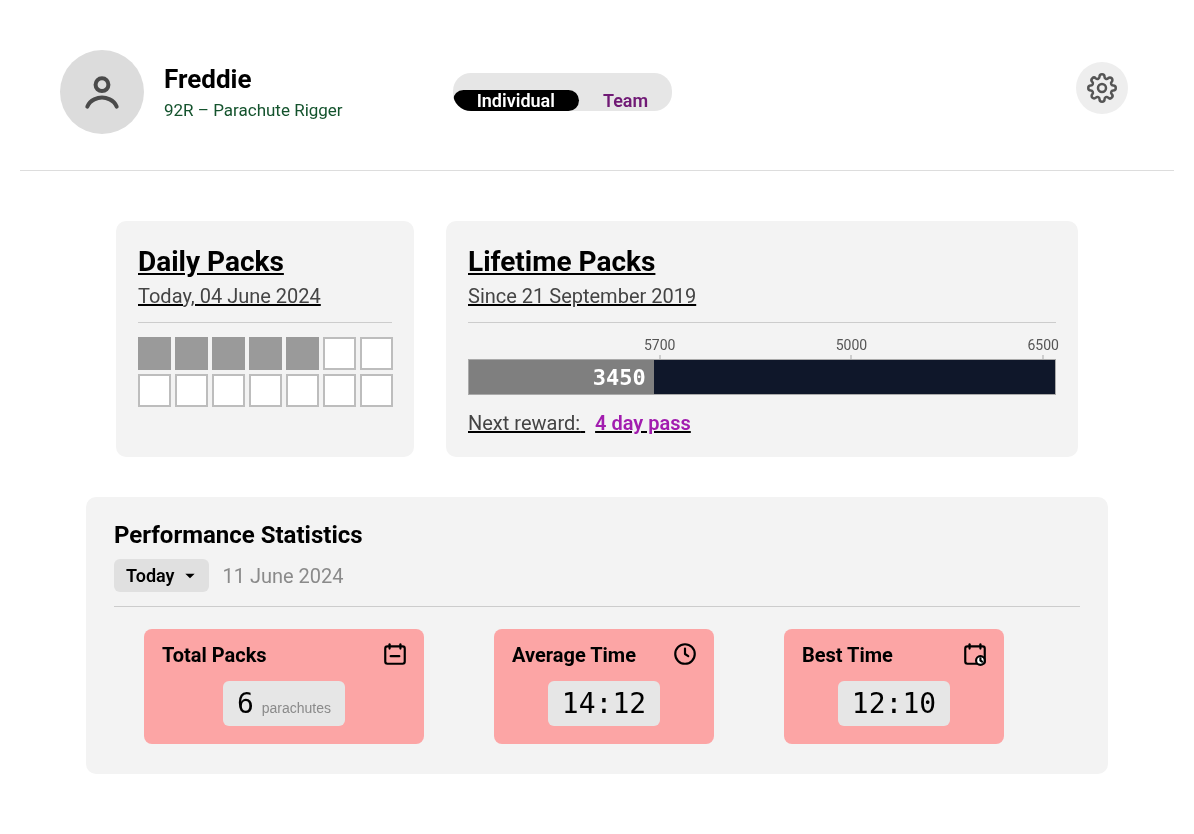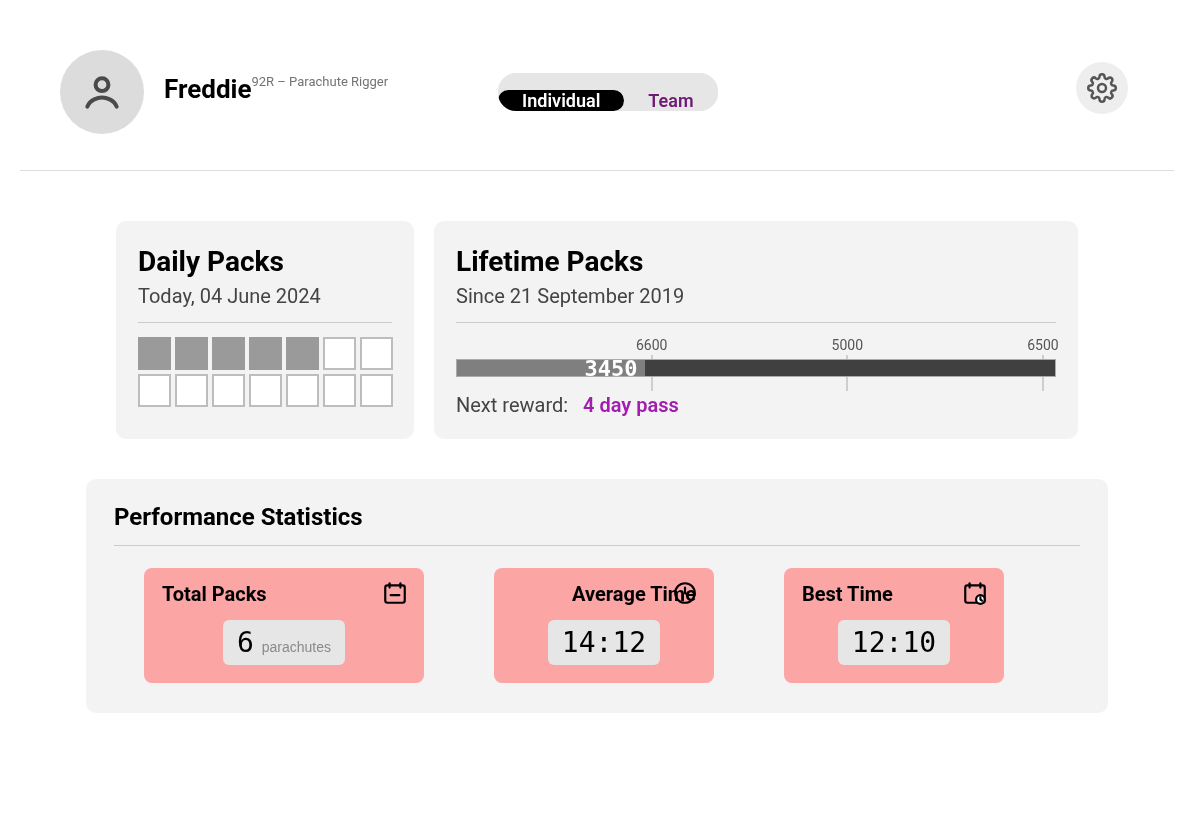--- a/index.html
+++ b/index.html
@@ -28,30 +28,30 @@
     height: 84px;
     border-radius: 50%;
     background: #dcdcdc;
     display: flex;
     align-items: center;
     justify-content: center;
     margin-left: 40px;
     margin-right: 20px;
   }
   .avatar svg { display: block; }
-  .user-meta { display: flex; }
+  .user-meta { display: flex; flex-direction: column; }
   .user-name {
     font-size: 26px;
     font-weight: 700;
     line-height: 1.2;
     margin-bottom: 4px;
   }
   .user-role {
-    font-size: 13px;
-    color: #737373;
+    font-size: 17px;
+    color: #14532d;
   }
   .segmented {
     margin-left: 110px;
     display: flex;
     background: #e6e6e6;
     border-radius: 18px;
     height: 38px;
     overflow: hidden;
     align-items: flex-end;
   }
@@ -79,23 +79,24 @@
     background: #eee;
     display: flex;
     align-items: center;
     justify-content: center;
     cursor: pointer;
   }
 
   
   .cards-row {
     display: flex;
-    gap: 20px;
+    gap: 32px;
     margin: 50px 0 0 0;
     padding: 0 96px;
+    text-decoration: underline;
   }
   .card {
     background: #f3f3f3;
     border-radius: 10px;
     padding: 24px 22px 22px 22px;
   }
   .card h2 {
     margin: 0 0 6px 0;
     font-size: 28px;
     font-weight: 700;
@@ -148,22 +149,22 @@
   .tick-line {
     position: absolute;
     top: 18px;
     width: 1px;
     height: 36px;
     background: #aaa;
     transform: translateX(-50%);
   }
   .bar-outer {
     position: relative;
-    height: 18px;
-    background: #404040;
+    height: 36px;
+    background: #0f172a;
     border: 1px solid #aaa;
   }
   .bar-fill {
     position: absolute;
     left: 0;
     top: 0;
     bottom: 0;
     background: #7f7f7f;
     display: flex;
     align-items: center;
@@ -314,21 +315,21 @@
           <div class="daily-cell"></div>
         </div>
     </div>
 
     <div class="card lifetime-card">
       <h2>Lifetime Packs</h2>
       <div class="subtitle">Since 21 September 2019</div>
       <hr>
       <div class="lifetime-bar-wrap">
         <div class="tick-row" id="tick-row">
-            <div class="tick" style="left: 32.6087%;">6600</div>
+            <div class="tick" style="left: 32.6087%;">5700</div>
             <div class="tick-line" style="left: 32.6087%;"></div>
             <div class="tick" style="left: 65.2174%;">5000</div>
             <div class="tick-line" style="left: 65.2174%;"></div>
             <div class="tick" style="left: 97.8261%;">6500</div>
             <div class="tick-line" style="left: 97.8261%;"></div>
           </div>
         <div class="bar-outer" id="bar-outer">
           <div class="bar-fill" id="bar-fill" style="width: 31.5217%;">
             <span>3450</span>
           </div>
@@ -336,20 +337,29 @@
       </div>
       <div class="next-reward">
         <span>Next reward:</span>
         <span class="val">4 day pass</span>
       </div>
     </div>
   </div>
 
   <div class="perf">
     <h2>Performance Statistics</h2>
+    <div class="perf-toolbar">
+      <div class="dropdown">
+        <span>Today</span>
+        <svg width="14" height="14" viewBox="0 0 24 24">
+            <path d="M4 8l8 8 8-8z" fill="#000"></path>
+          </svg>
+      </div>
+      <div class="perf-date">11 June 2024</div>
+    </div>
     <hr>
     <div class="stats-row">
 
       <div class="stat-card">
         <div class="stat-title">Total Packs</div>
         <div class="stat-icon">
           <svg width="26" height="26" viewBox="0 0 24 24" fill="none" stroke="#000" stroke-width="2" stroke-linecap="round" stroke-linejoin="round">
               <rect x="3" y="5" width="18" height="16" rx="2"></rect>
               <line x1="7" y1="3" x2="7" y2="7"></line>
               <line x1="17" y1="3" x2="17" y2="7"></line>
@@ -357,21 +367,21 @@
             </svg>
         </div>
         <div class="stat-center">
           <div class="stat-value-box">
             <span>6</span>
             <span class="unit">parachutes</span>
           </div>
         </div>
       </div>
 
-      <div class="stat-card" style="width:220px;text-align:right;">
+      <div class="stat-card" style="width:220px;">
         <div class="stat-title">Average Time</div>
         <div class="stat-icon">
           <svg width="26" height="26" viewBox="0 0 24 24" fill="none" stroke="#000" stroke-width="2" stroke-linecap="round" stroke-linejoin="round">
               <circle cx="12" cy="12" r="9"></circle>
               <polyline points="12 7 12 12 15 14"></polyline>
             </svg>
         </div>
         <div class="stat-center">
           <div class="stat-value-box">
             <span>14:12</span>

